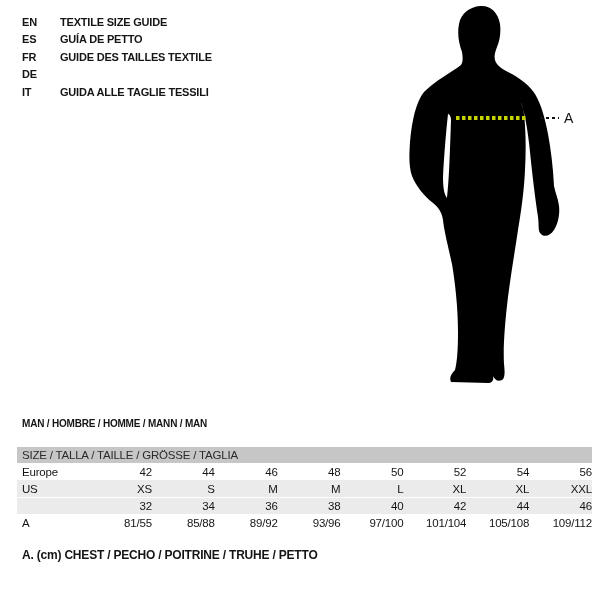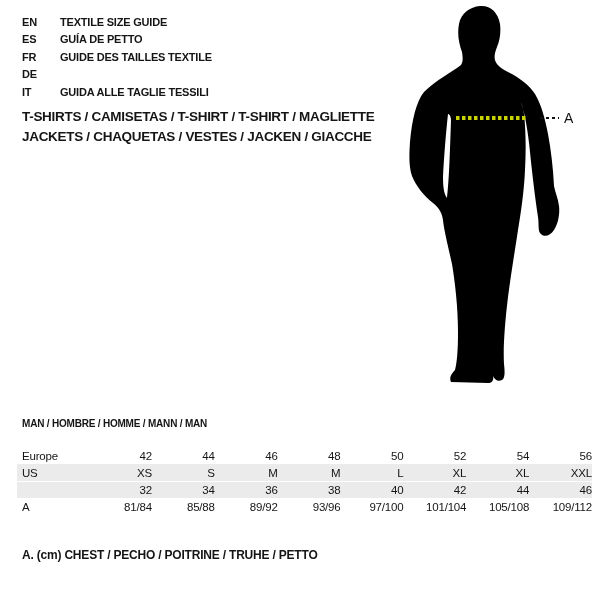--- a/index.html
+++ b/index.html
@@ -65,24 +65,20 @@
     </div>
     <div class="lang-row">
       <span class="lang-code">DE</span>
     </div>
     <div class="lang-row">
       <span class="lang-code">IT</span>
       <span class="lang-label">GUIDA ALLE TAGLIE TESSILI</span>
     </div>
   </div>
 
-  <div class="category-block">
-    <div class="category-line">T-SHIRTS / CAMISETAS / T-SHIRT / T-SHIRT / MAGLIETTE</div>
-    <div class="category-line">JACKETS / CHAQUETAS / VESTES / JACKEN / GIACCHE</div>
-  </div>
 
   <div class="figure-wrap">
     <svg width="178" height="398" viewBox="0 0 178 398">
       <path fill="#000000" fill-rule="evenodd" d="M 72,4
            C 62,5 53,11 51,22
            C 49,32 51,42 54,50
            C 55,56 55,60 53,63
            C 44,70 28,78 16,90
            C 8,100 4,118 2,140
            C 1,155 1,165 4,174
@@ -123,20 +119,21 @@
            Z"></path>
       <line x1="48" y1="116" x2="119" y2="116" stroke="#c8d400" stroke-width="4" stroke-dasharray="3.5 2.5"></line>
       <line x1="132" y1="116" x2="151" y2="116" stroke="#111111" stroke-width="2" stroke-dasharray="3 3"></line>
       <text x="156" y="121" font-family="Liberation Sans, sans-serif" font-size="14" fill="#111111">A</text>
     </svg>
   </div>
 
   <div class="section-title">MAN / HOMBRE / HOMME / MANN / MAN</div>
 
   <div class="size-table">
+    <div class="st-header">SIZE / TALLA / TAILLE / GRÖSSE / TAGLIA</div>
 
     <div class="st-row">
       <span class="st-label">Europe</span>
       <span class="st-cell">42</span>
       <span class="st-cell">44</span>
       <span class="st-cell">46</span>
       <span class="st-cell">48</span>
       <span class="st-cell">50</span>
       <span class="st-cell">52</span>
       <span class="st-cell">54</span>
@@ -162,21 +159,21 @@
       <span class="st-cell">36</span>
       <span class="st-cell">38</span>
       <span class="st-cell">40</span>
       <span class="st-cell">42</span>
       <span class="st-cell">44</span>
       <span class="st-cell">46</span>
     </div>
 
     <div class="st-row">
       <span class="st-label">A</span>
-      <span class="st-cell">81/84</span>
+      <span class="st-cell">81/55</span>
       <span class="st-cell">85/88</span>
       <span class="st-cell">89/92</span>
       <span class="st-cell">93/96</span>
       <span class="st-cell">97/100</span>
       <span class="st-cell">101/104</span>
       <span class="st-cell">105/108</span>
       <span class="st-cell">109/112</span>
     </div>
   </div>
 

